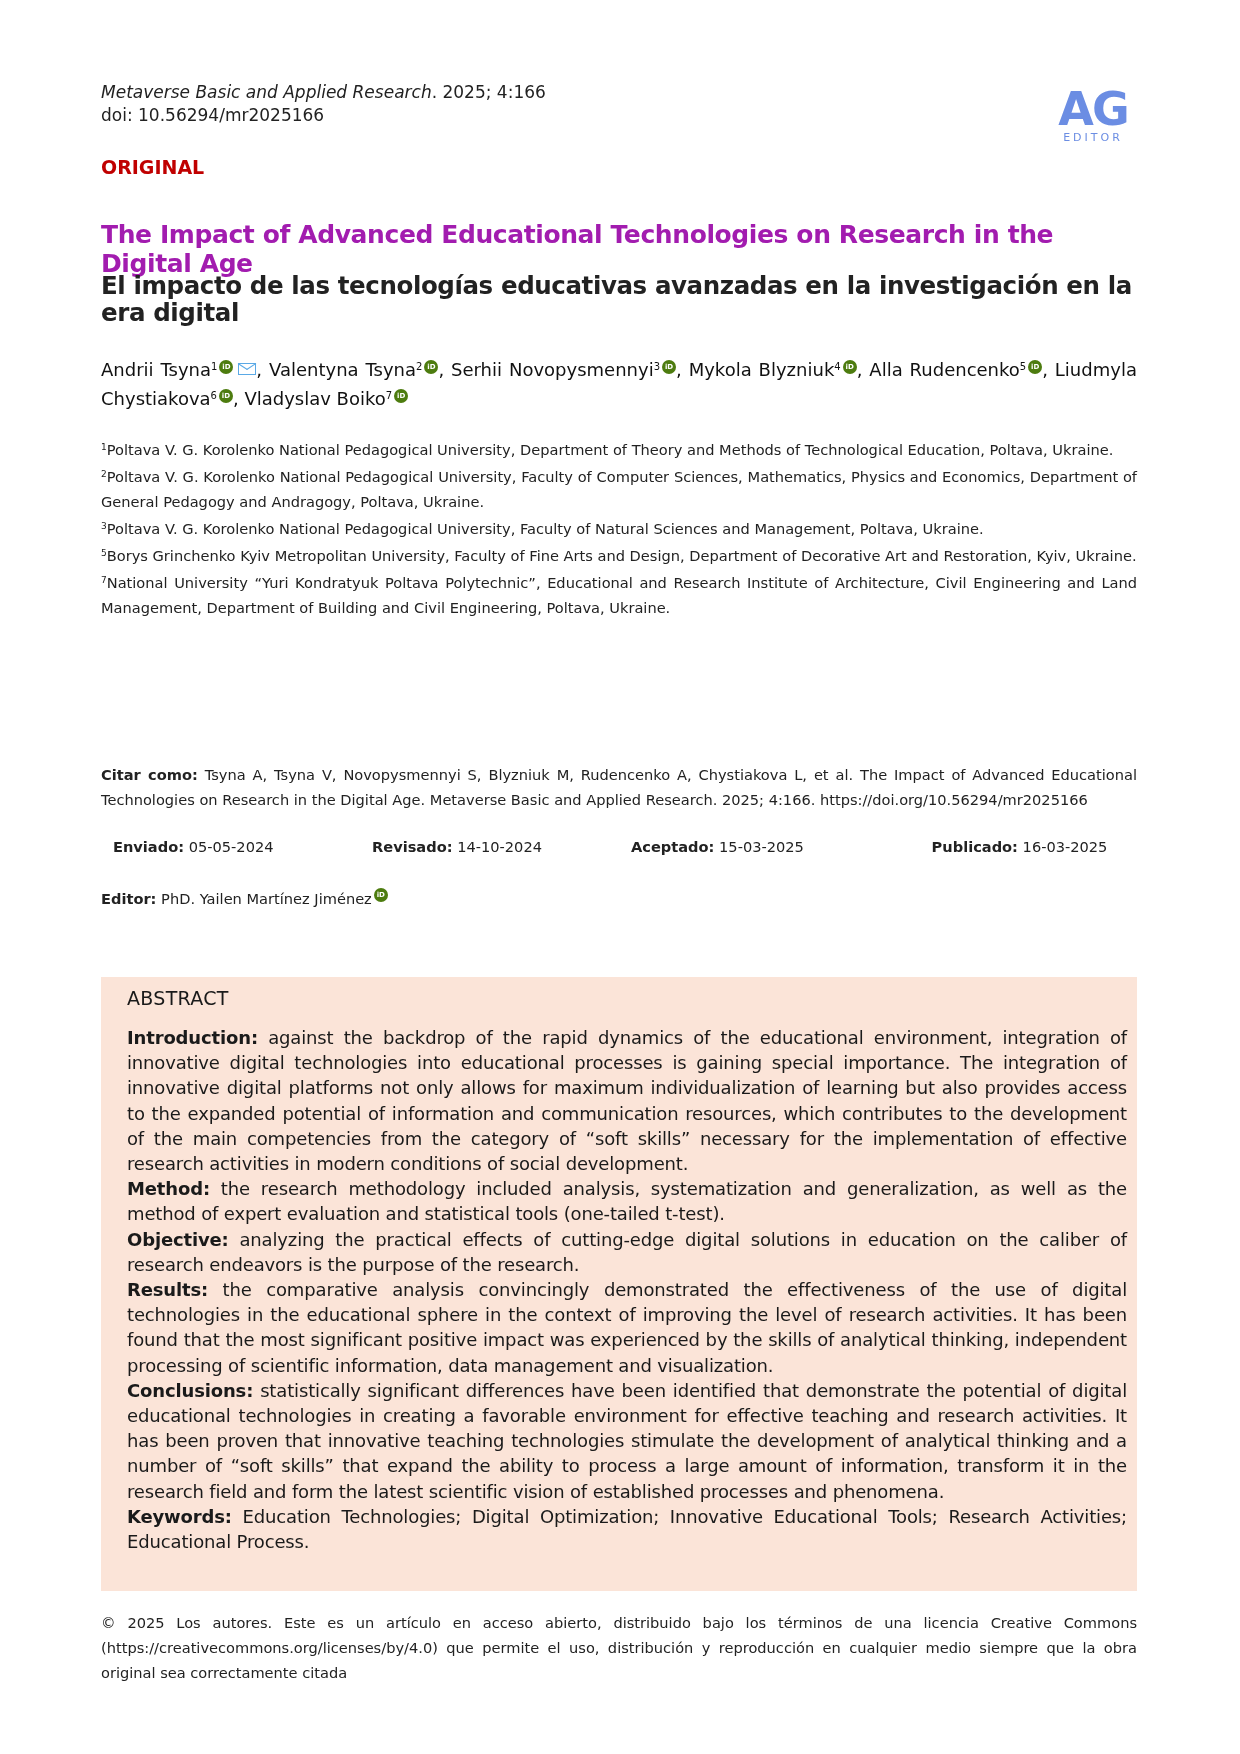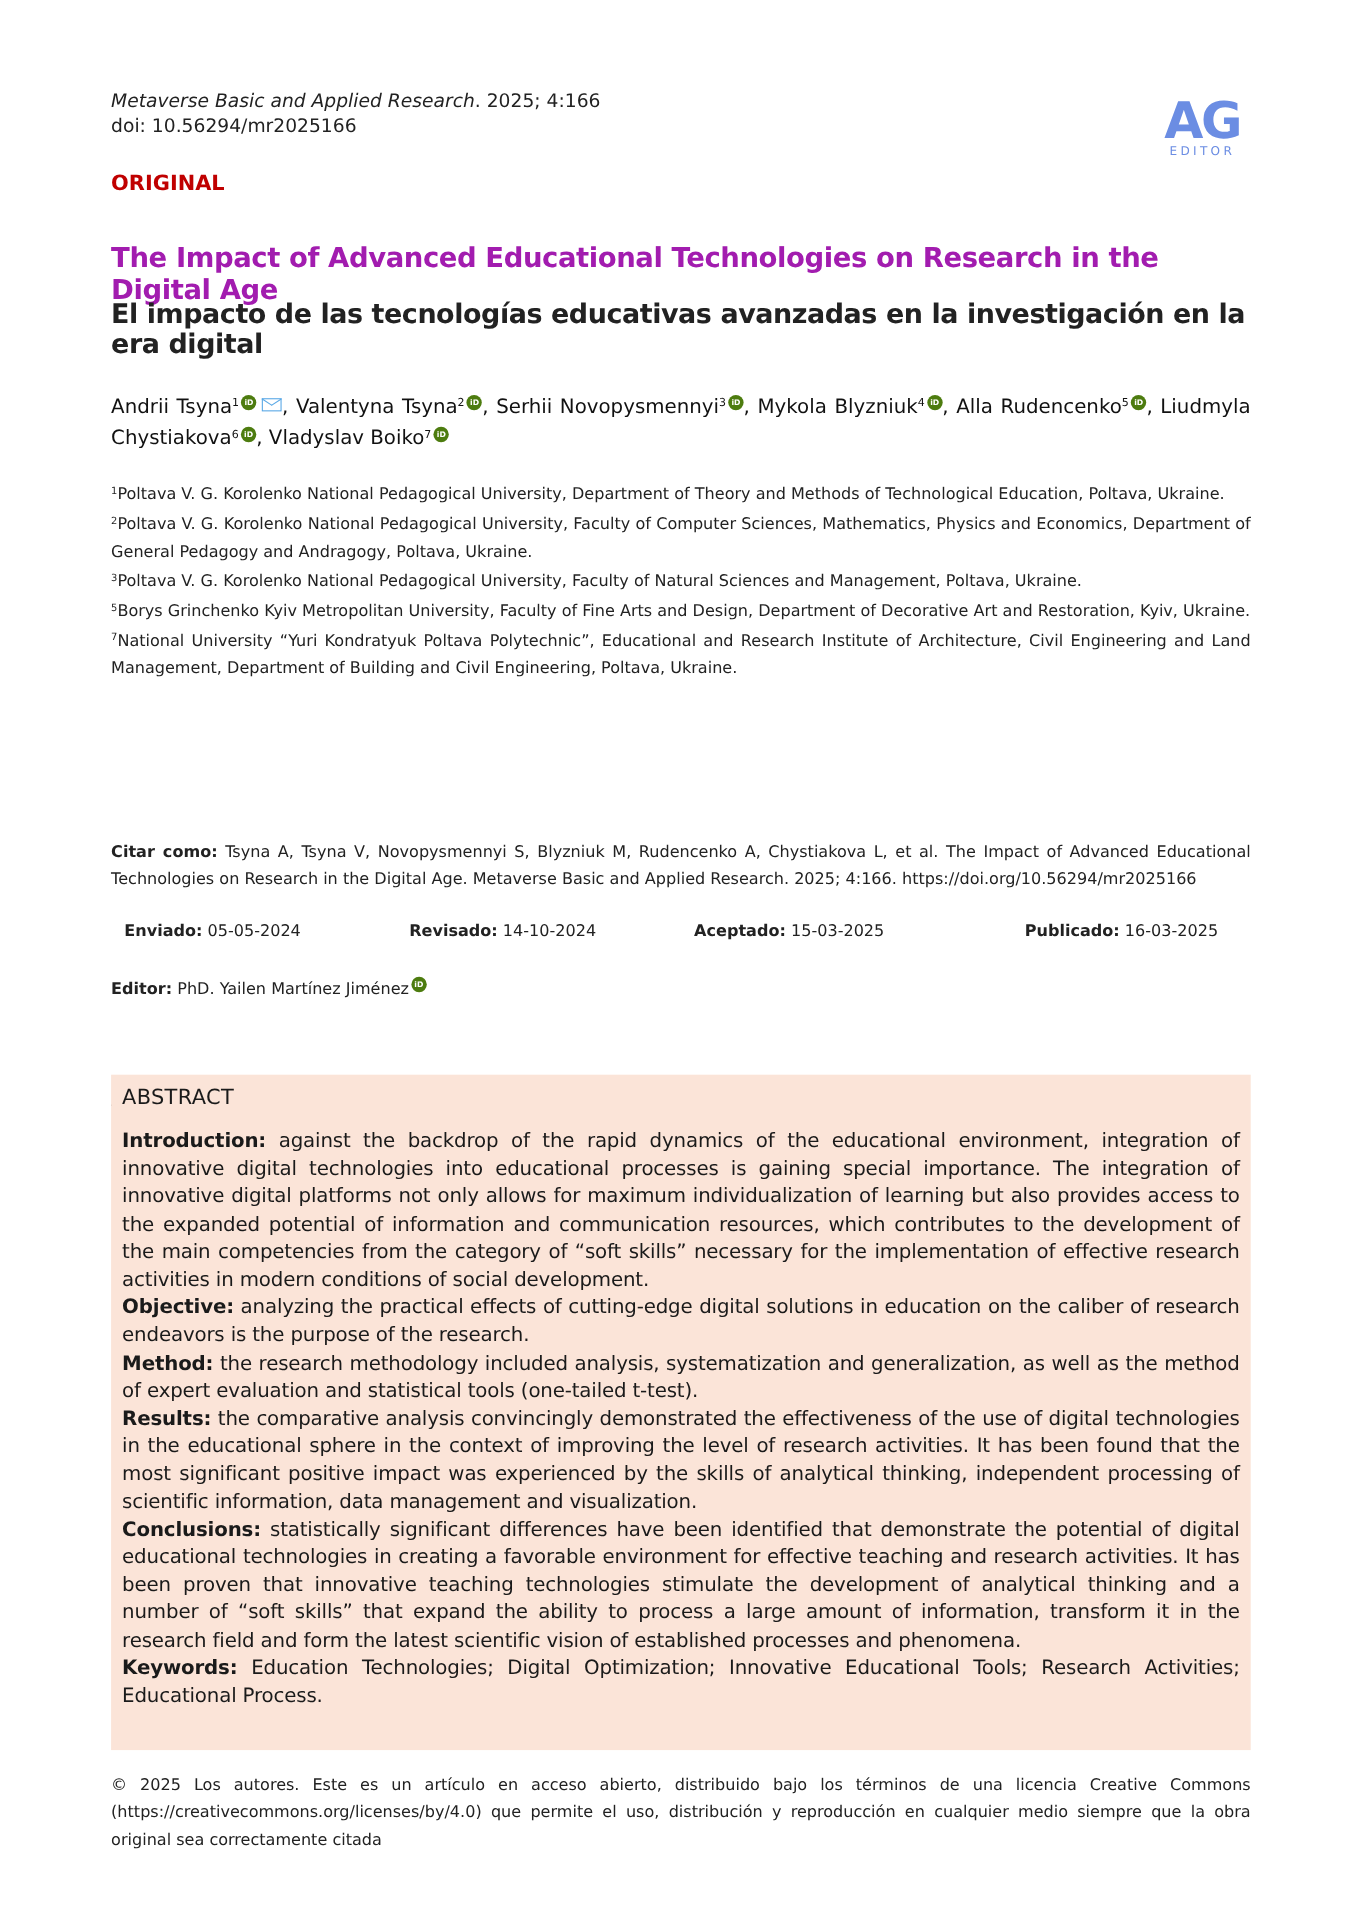--- a/index.html
+++ b/index.html
@@ -38,21 +38,21 @@
     .affils sup { font-size: 9px; vertical-align: 5px; }
     .cite { position: absolute; top: 762px; left: 0; width: 1036px; font-size: 14.6px; line-height: 25px; text-align: justify; color: #222; }
     .cite b { color: #222; }
     .dates { position: absolute; top: 838px; left: 0; width: 1036px; font-size: 14.6px; display: flex; justify-content: space-between; color: #222; margin-left: 12px; }
     .dates .d { width: 25%; }
     .dates .d:last-child { text-align: center; }
     .editor { position: absolute; top: 888px; left: 0; font-size: 14.6px; color: #222; }
     .corr { position: absolute; top: 992px; left: 0; font-size: 14.6px; color: #222; }
     .abstract {
       position: absolute; top: 977px; left: 0; width: 1036px; height: 614px; background: #fbe4d8;
-      box-sizing: border-box; padding: 10px 10px 0 10px;
+      box-sizing: border-box; padding: 10px 10px 0 26px;
     }
     .abstract .head { font-size: 19px; margin-bottom: 16px; letter-spacing: 0.3px; }
     .abstract .body { font-size: 18px; line-height: 25.2px; text-align: justify; color: #1a1a1a; letter-spacing: -0.15px; }
     .abstract .body p { margin: 0; }
     .abstract .kw { margin-top: 25px; }
     .license { position: absolute; top: 1610px; left: 0; width: 1036px; font-size: 14.6px; line-height: 25px; text-align: justify; color: #222; }
   </style>
 </head>
 <body>
 
@@ -99,22 +99,22 @@
   </div>
 
   <div class="editor"><b>Editor:</b><span> PhD. Yailen Martínez Jiménez</span><span class="orcid">iD</span></div>
 
   <div class="corr"><b>Autor para la correspondencia:</b><span> Andrii Tsyna</span><span class="mail"></span></div>
 
   <div class="abstract">
     <div class="head">ABSTRACT</div>
     <div class="body">
       <p><b>Introduction:</b><span> against the backdrop of the rapid dynamics of the educational environment, integration of innovative digital technologies into educational processes is gaining special importance. The integration of innovative digital platforms not only allows for maximum individualization of learning but also provides access to the expanded potential of information and communication resources, which contributes to the development of the main competencies from the category of “soft skills” necessary for the implementation of effective research activities in modern conditions of social development.</span></p>
+      <p><b>Method:</b><span> the research methodology included analysis, systematization and generalization, as well as the method of expert evaluation and statistical tools (one-tailed t-test).</span></p>
       <p><b>Objective:</b><span> analyzing the practical effects of cutting-edge digital solutions in education on the caliber of research endeavors is the purpose of the research.</span></p>
-      <p><b>Method:</b><span> the research methodology included analysis, systematization and generalization, as well as the method of expert evaluation and statistical tools (one-tailed t-test).</span></p>
       <p><b>Results:</b><span> the comparative analysis convincingly demonstrated the effectiveness of the use of digital technologies in the educational sphere in the context of improving the level of research activities. It has been found that the most significant positive impact was experienced by the skills of analytical thinking, independent processing of scientific information, data management and visualization.</span></p>
       <p><b>Conclusions:</b><span> statistically significant differences have been identified that demonstrate the potential of digital educational technologies in creating a favorable environment for effective teaching and research activities. It has been proven that innovative teaching technologies stimulate the development of analytical thinking and a number of “soft skills” that expand the ability to process a large amount of information, transform it in the research field and form the latest scientific vision of established processes and phenomena.</span></p>
       <p class="kw"><b>Keywords:</b><span> Education Technologies; Digital Optimization; Innovative Educational Tools; Research Activities; Educational Process.</span></p>
     </div>
   </div>
 
   <div class="license">© 2025 Los autores. Este es un artículo en acceso abierto, distribuido bajo los términos de una licencia Creative Commons (https://creativecommons.org/licenses/by/4.0) que permite el uso, distribución y reproducción en cualquier medio siempre que la obra original sea correctamente citada</div>
 </div>
 
 </body></html>

